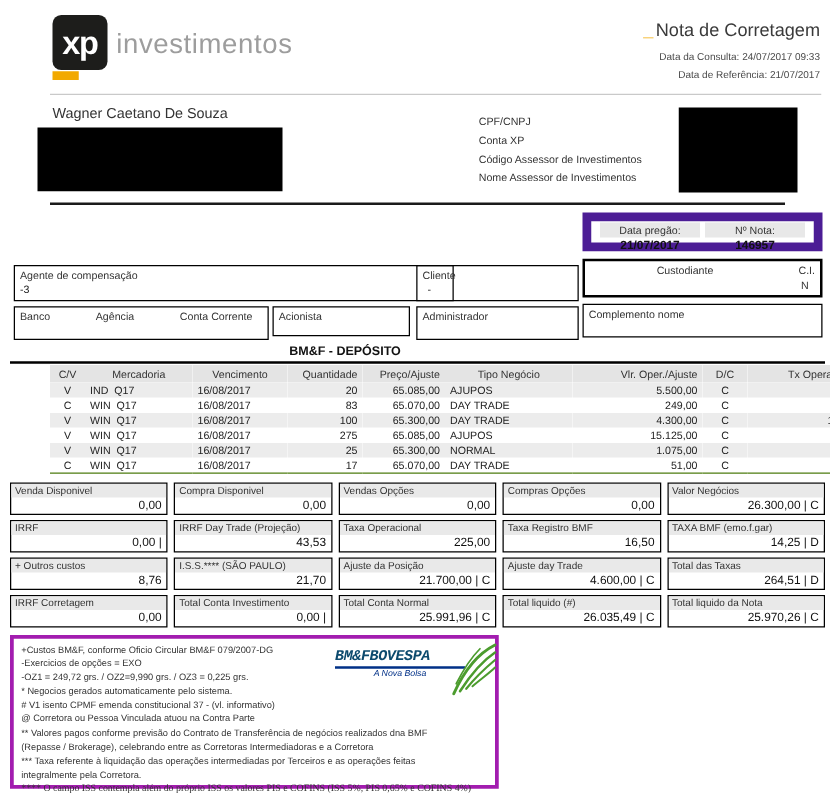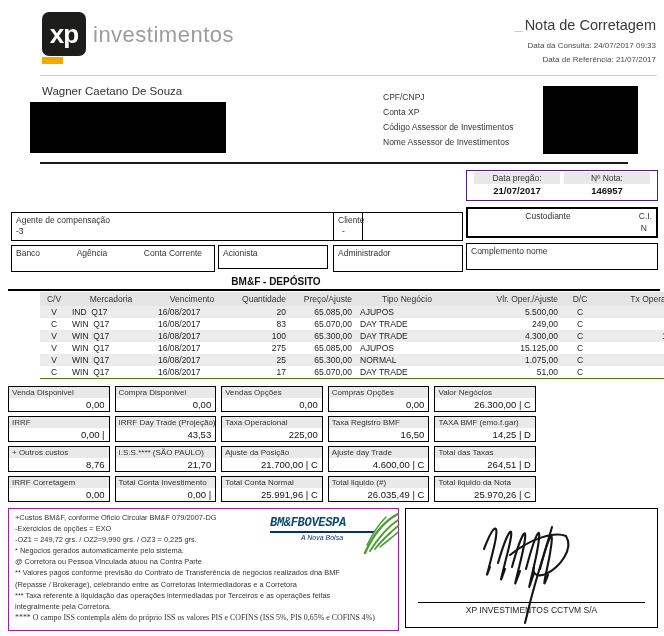--- a/index.html
+++ b/index.html
@@ -23,21 +23,21 @@
   
   .client-name { position:absolute; left:42px; top:85px; font-size:11.5px; color:#333; }
   .redact { position:absolute; background:#000; }
   .redact.left  { left:30px; top:102px; width:196px; height:51px; }
   .redact.right { left:543px; top:86px; width:95px; height:68px; }
   .client-labels { position:absolute; left:358px; top:90px; font-size:8.5px; color:#333;margin-left:25px; }
   .client-labels div { line-height:15px; }
   .rule-dark { position:absolute; left:40px; top:162px; width:588px; height:2px; background:#1a1a1a; }
   
   .note-box { position:absolute; left:466px; top:170px; width:192px; height:31px;
-    border:1px solid #4c1d95; display:grid; grid-template-columns:1fr 1fr; column-gap:4px; padding:1px 7px; }
+    border:7px solid #4c1d95; display:grid; grid-template-columns:1fr 1fr; column-gap:4px; padding:1px 7px; }
   .note-box .cell { text-align:center; }
   .note-box .lab { background:#e8e8e8; font-size:8.5px; color:#333; line-height:12px; }
   .note-box .val { font-size:9.5px; font-weight:bold; color:#111; line-height:14px; }
   
   .fbox { position:absolute; border:1px solid #000; font-size:8.5px; color:#333; }
   .fbox .flab { padding:2px 0 0 4px; }
   .fbox .fval { padding:1px 0 0 4px; color:#222; }
   .box-agente   { left:11px;  top:212px; width:352px; height:29px; }
   .box-cliente  { left:333px; top:212px; width:130px; height:29px; }
   .box-cust     { left:466px; top:207px; width:192px; height:31px; border-width:2px; }
@@ -60,30 +60,30 @@
   .bmf-table tbody tr:nth-child(odd) { background:#ececec; }
   .bmf-table th:nth-child(1), .bmf-table td:nth-child(1),
   .bmf-table th:nth-child(8), .bmf-table td:nth-child(8) { text-align:center; }
   .bmf-table th:nth-child(4), .bmf-table td:nth-child(4),
   .bmf-table th:nth-child(5), .bmf-table td:nth-child(5),
   .bmf-table th:nth-child(7), .bmf-table td:nth-child(7),
   .bmf-table th:nth-child(9), .bmf-table td:nth-child(9) { text-align:right; }
   .w0{width:28px}.w1{width:86px}.w2{width:76px}.w3{width:60px}.w4{width:66px}
   .w5{width:102px}.w6{width:104px}.w7{width:36px}.w8{width:94px}
   
-  .summary { position:absolute; left:8px; top:386px; width:528px;
+  .summary { position:absolute; left:8px; top:386px; width:652px;
     display:grid; grid-template-columns:repeat(5,1fr); column-gap:5px; row-gap:4px; }
   .sbox { border:1px solid #000; height:26px; display:flex; flex-direction:column; overflow:hidden; }
   .sbox .slab { background:#e9e9e9; font-size:8px; color:#333; line-height:11px;
     padding:0 3px; white-space:nowrap; overflow:hidden; }
   .sbox .sval { flex:1; font-size:9.5px; color:#111; text-align:right;
     padding:1px 4px 0 0; white-space:nowrap; }
   
   .fnbox { position:absolute; left:8px; top:508px; width:391px; height:123px;
-    border:1px solid #a21caf; padding:3px 4px 0 6px; }
+    border:3px solid #a21caf; padding:3px 4px 0 6px; }
   .fn-line { font-size:7.4px; color:#333; line-height:11.1px; white-space:nowrap; overflow:hidden; }
   .fn-line.serif { font-family:Liberation Serif, serif; font-size:7.9px; }
   .bovespa { position:absolute; right:10px; top:7px; width:118px; }
   .bovespa .word { font-family:Liberation Mono, monospace; font-style:italic; font-weight:bold;
     font-size:12px; color:#0c4a6e; letter-spacing:-0.3px; white-space:nowrap; }
   .bovespa .bline { width:104px; height:1.5px; background:#003087; margin-top:1px; }
   .bovespa .tag { font-style:italic; font-size:7px; color:#003087; text-align:center; width:104px; margin-top:1px; }
   .leaf { position:absolute; right:-12px; top:-5px; }
   
   .sigbox { position:absolute; left:405px; top:508px; width:253px; height:120px; border:1px solid #000; }
@@ -332,20 +332,21 @@
         <div class="slab">Total liquido da Nota</div>
         <div class="sval">25.970,26 | C</div>
       </div>
   </div>
 
   <div class="fnbox">
     <div class="fn-line">+Custos BM&amp;F, conforme Oficio Circular BM&amp;F 079/2007-DG</div>
     <div class="fn-line">-Exercicios de opções = EXO</div>
     <div class="fn-line">-OZ1 = 249,72 grs. / OZ2=9,990 grs. / OZ3 = 0,225 grs.</div>
     <div class="fn-line">* Negocios gerados automaticamente pelo sistema.</div>
+    <div class="fn-line"># V1 isento CPMF emenda constitucional 37 - (vl. informativo)</div>
     <div class="fn-line">@ Corretora ou Pessoa Vinculada atuou na Contra Parte</div>
     <div class="fn-line">** Valores pagos conforme previsão do Contrato de Transferência de negócios realizados dna BMF</div>
     <div class="fn-line">(Repasse / Brokerage), celebrando entre as Corretoras Intermediadoras e a Corretora</div>
     <div class="fn-line">*** Taxa referente à liquidação das operações intermediadas por Terceiros e as operações feitas</div>
     <div class="fn-line">integralmente pela Corretora.</div>
     <div class="fn-line serif">**** O campo ISS contempla além do próprio ISS os valores PIS e COFINS (ISS 5%, PIS 0,65% e COFINS 4%)</div>
     <div class="bovespa">
       <div class="word">BM&amp;FBOVESPA</div>
       <div class="bline"></div>
       <div class="tag">A Nova Bolsa</div>
@@ -354,29 +355,14 @@
           <path d="M3,42 C12,22 24,9 36,3" stroke-width="2.4"></path>
           <path d="M8,40 C17,26 27,15 36,9" stroke-width="2"></path>
           <path d="M13,38 C21,28 30,20 36,15" stroke-width="1.8"></path>
           <path d="M18,36 C25,30 32,25 36,21" stroke-width="1.6"></path>
           <path d="M5,34 C10,24 16,14 24,6" stroke-width="1.4"></path>
         </g>
       </svg>
     </div>
   </div>
 
-  <div class="sigbox">
-    <div class="sig-line"></div>
-    <svg class="sig-svg" width="160" height="115" viewBox="0 0 160 115">
-      <g fill="none" stroke="#141414" stroke-width="2.1" stroke-linecap="round">
-        <path d="M30,38 C40,12 46,10 40,36 C34,62 30,72 36,56"></path>
-        <path d="M44,52 C54,18 62,8 54,40 C47,68 44,78 51,58"></path>
-        <path d="M58,56 C68,20 76,8 68,44 C61,74 58,82 66,60"></path>
-        <path d="M72,58 C82,20 90,6 82,46 C75,78 72,86 80,62"></path>
-        <path d="M86,58 C95,24 102,10 95,48 C90,72 88,80 94,64"></path>
-        <path d="M56,44 C76,28 100,20 112,25 C120,38 106,56 92,63 C84,66 78,64 80,56"></path>
-        <path d="M98,16 C90,44 80,74 75,96 L71,112"></path>
-      </g>
-    </svg>
-    <div class="sig-company">XP INVESTIMENTOS CCTVM S/A</div>
-  </div>
 
 </div>
 
 </body></html>

